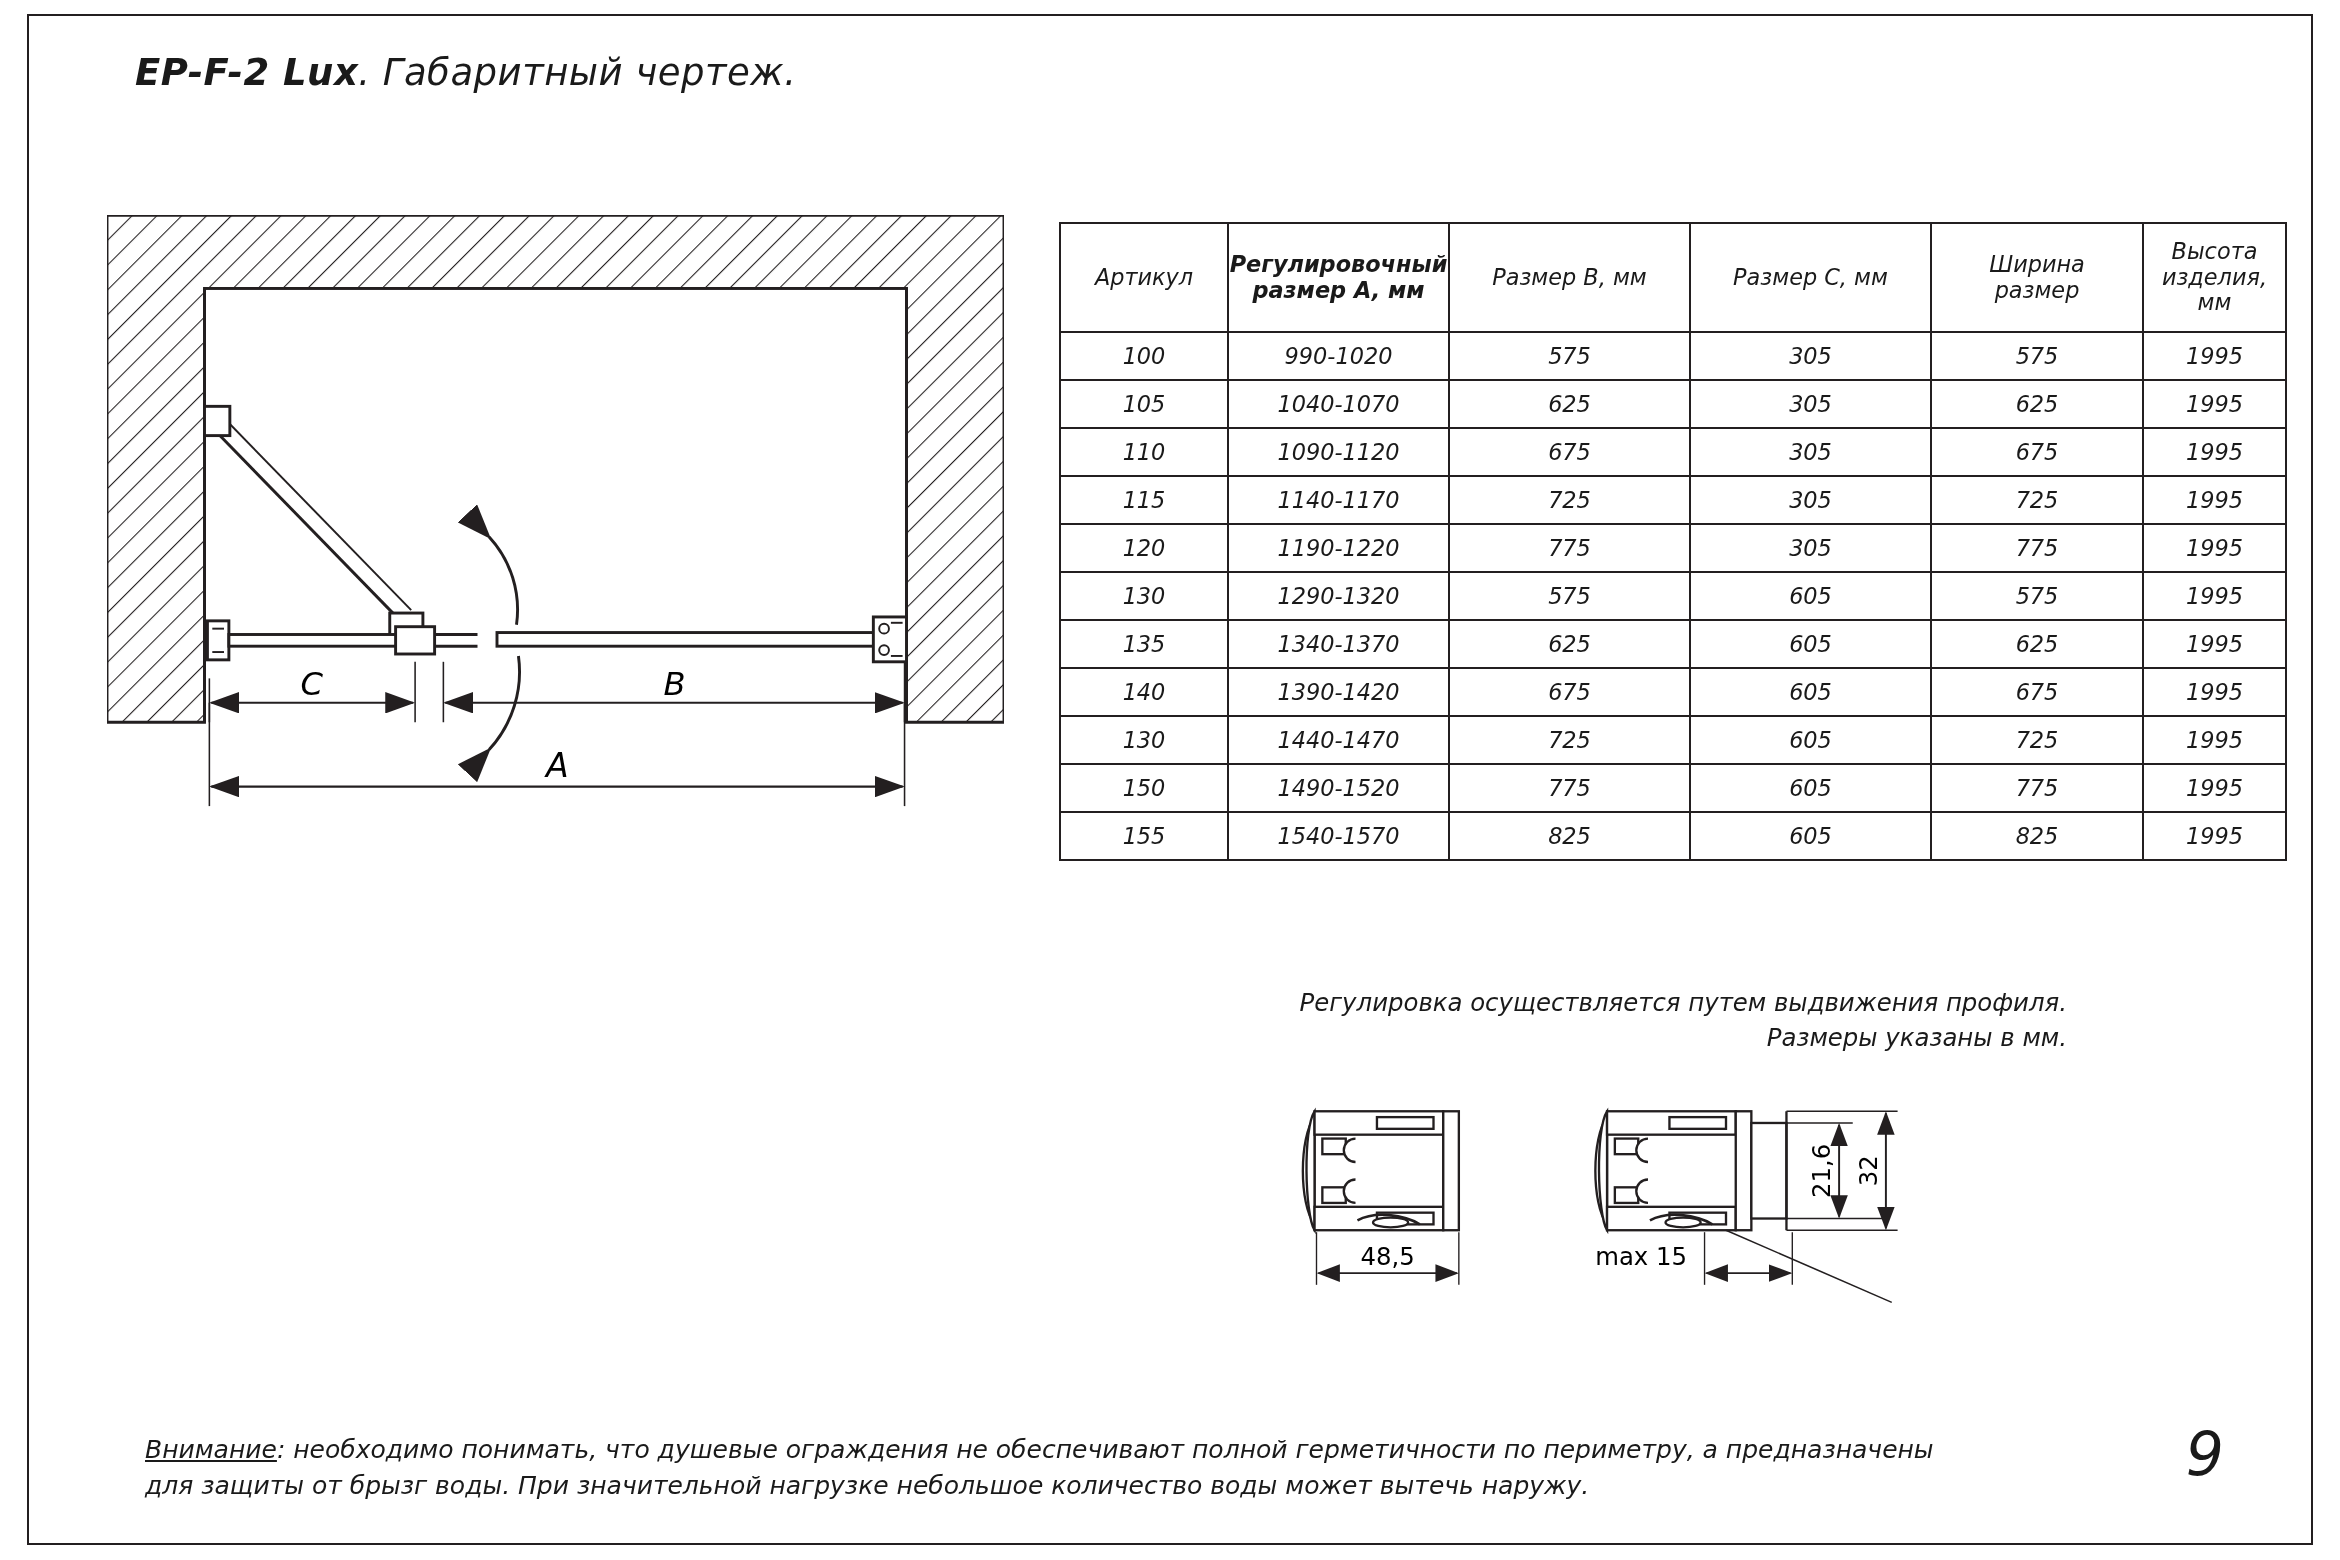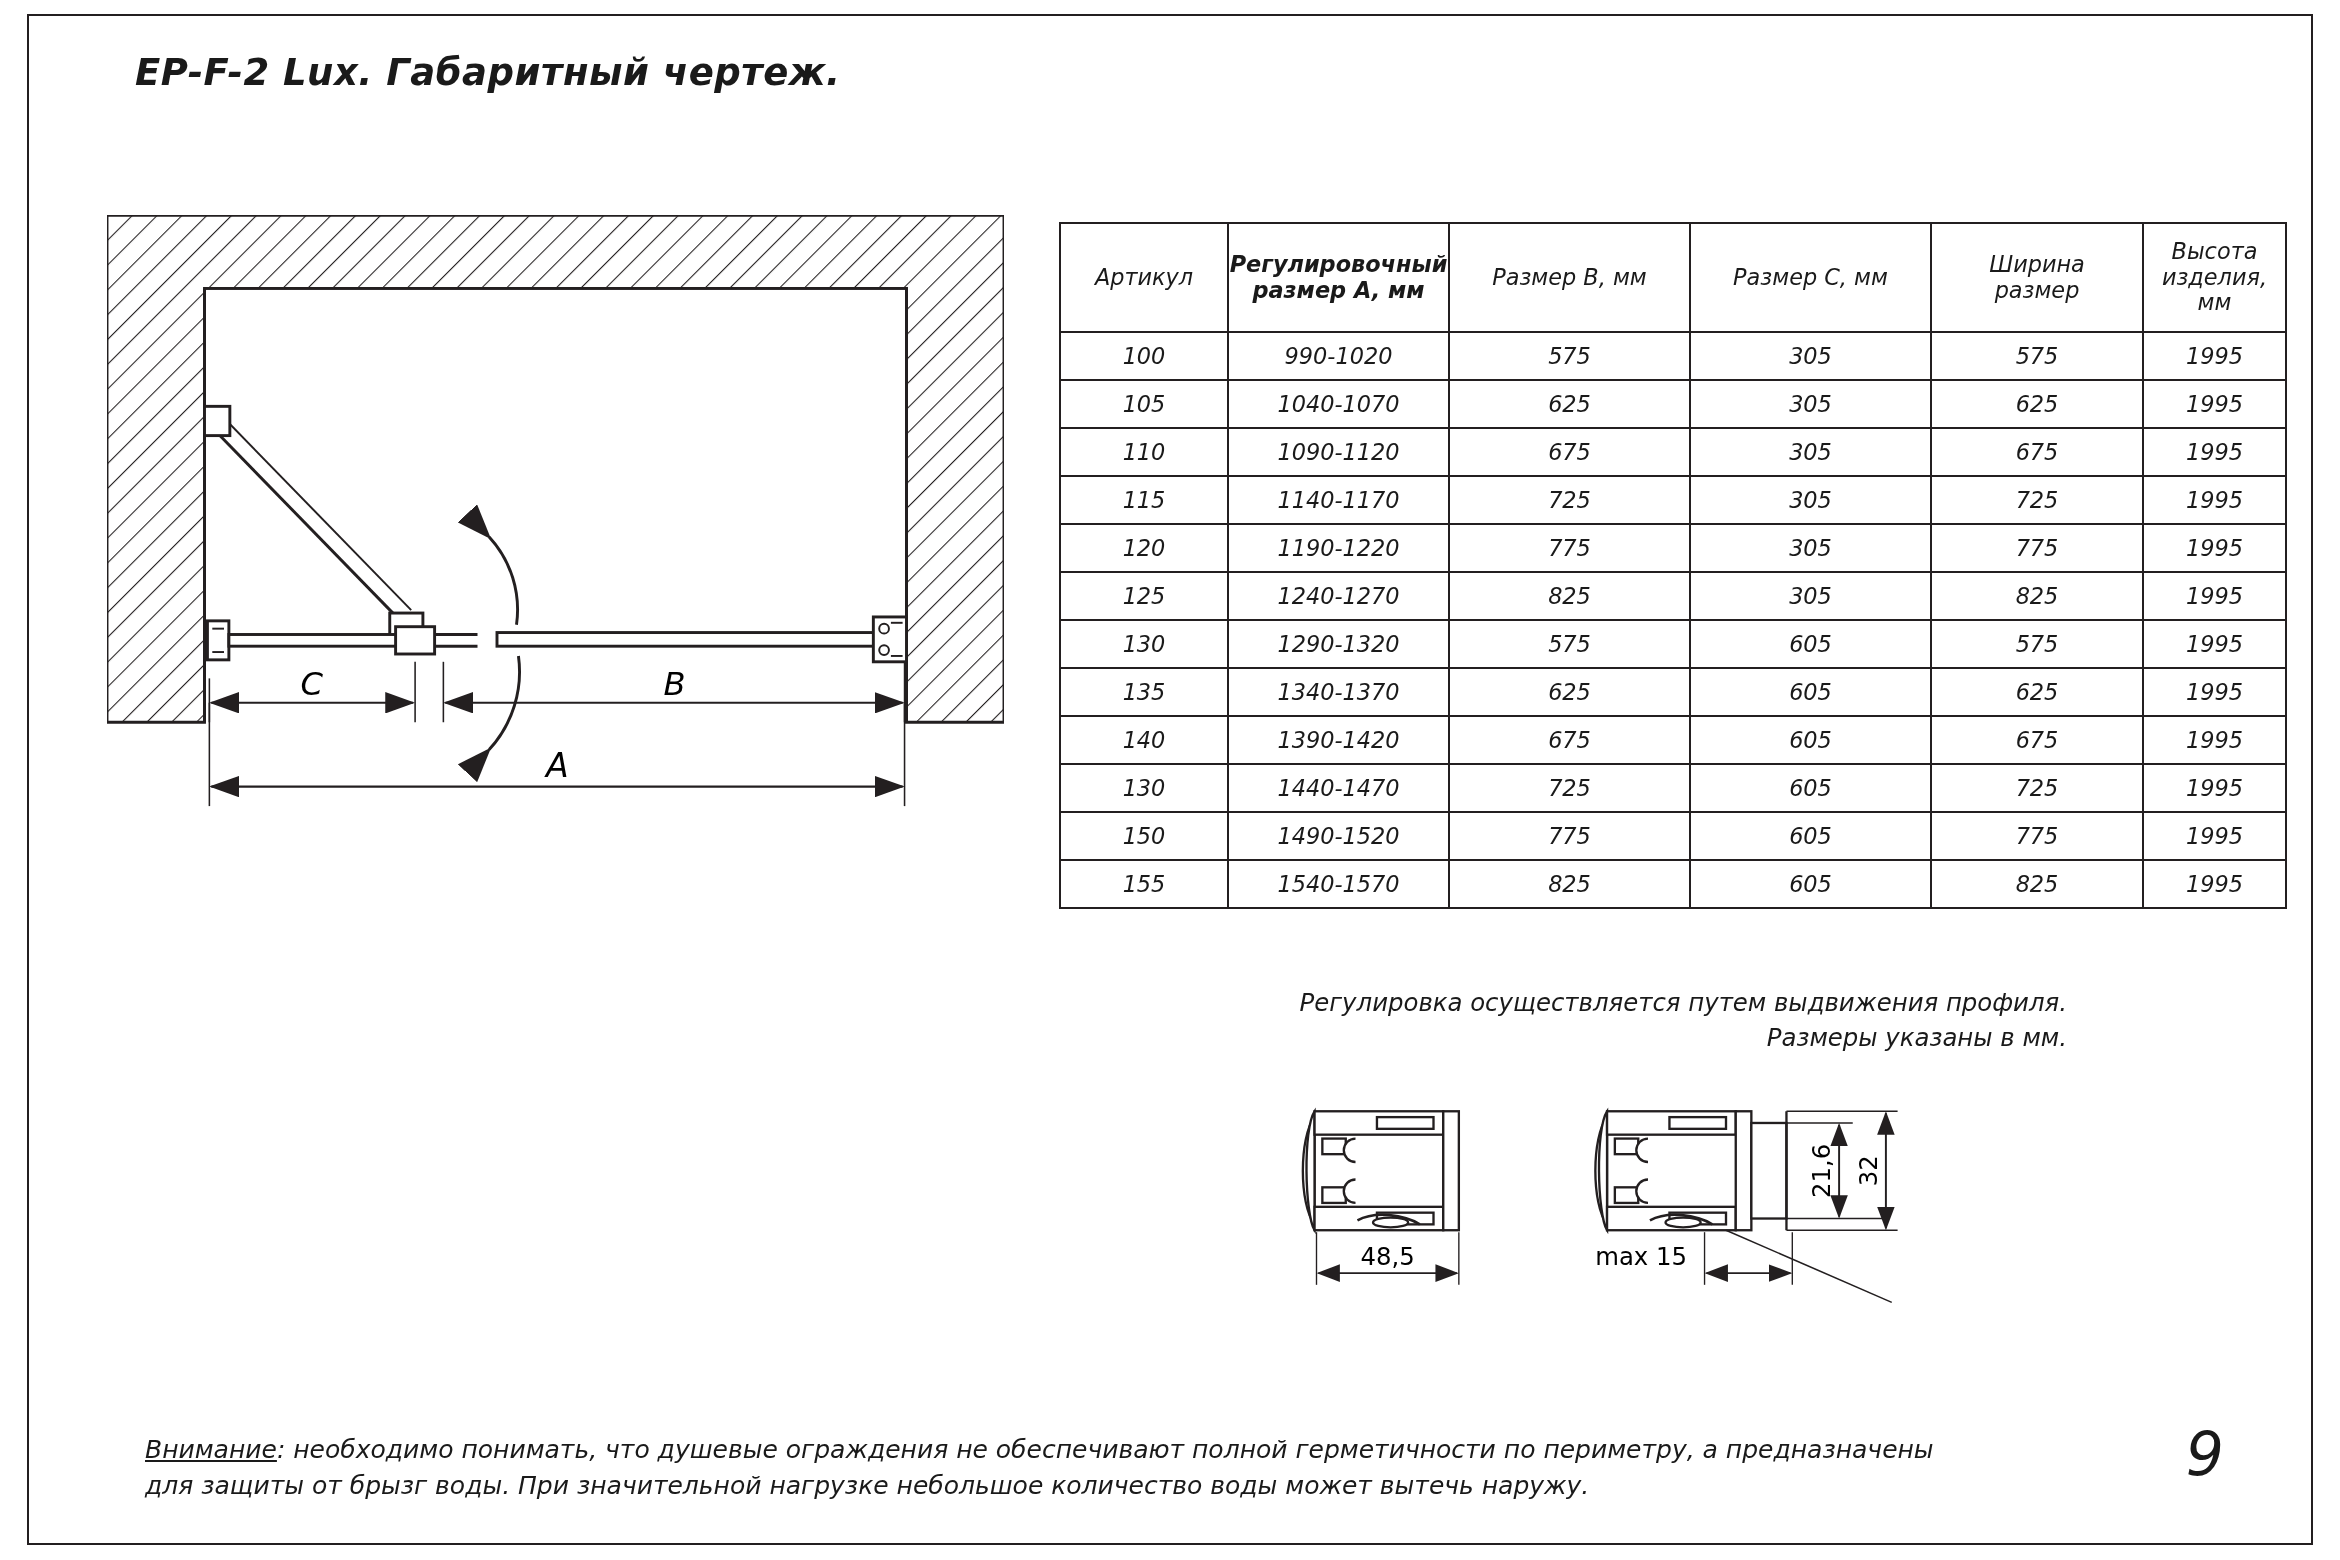--- a/index.html
+++ b/index.html
@@ -30,21 +30,21 @@
     top: 51px;
     font-style: italic;
     font-size: 37px;
     letter-spacing: 0.5px;
     white-space: nowrap;
   }
   .title .code {
     font-weight: 700;
   }
   .title .sub {
-    font-weight: 700;
+    font-weight: 400;
     margin-top: 20px;
   }
 
   
   .drawing {
     position: absolute;
     left: 107px;
     top: 215px;
     width: 897px;
     height: 683px;
@@ -275,28 +275,20 @@
     </tr>
     <tr>
       <td>120</td>
       <td>1190-1220</td>
       <td>775</td>
       <td>305</td>
       <td>775</td>
       <td>1995</td>
     </tr>
     <tr>
-      <td>125</td>
-      <td>1240-1270</td>
-      <td>825</td>
-      <td>305</td>
-      <td>825</td>
-      <td>1995</td>
-    </tr>
-    <tr>
       <td>130</td>
       <td>1290-1320</td>
       <td>575</td>
       <td>605</td>
       <td>575</td>
       <td>1995</td>
     </tr>
     <tr>
       <td>135</td>
       <td>1340-1370</td>

